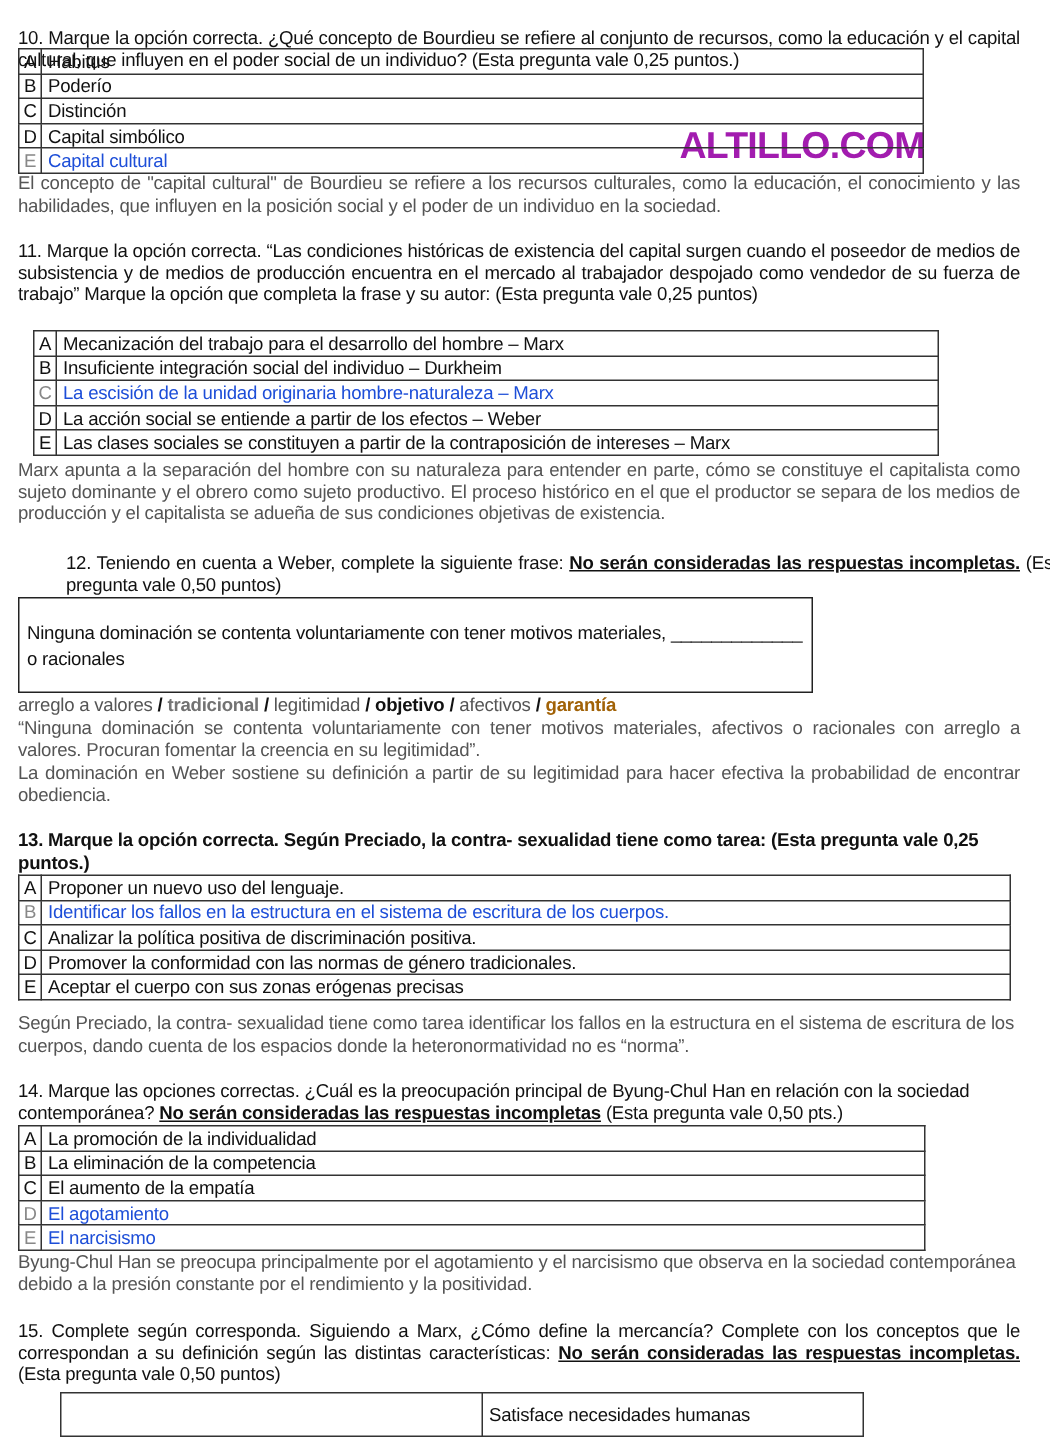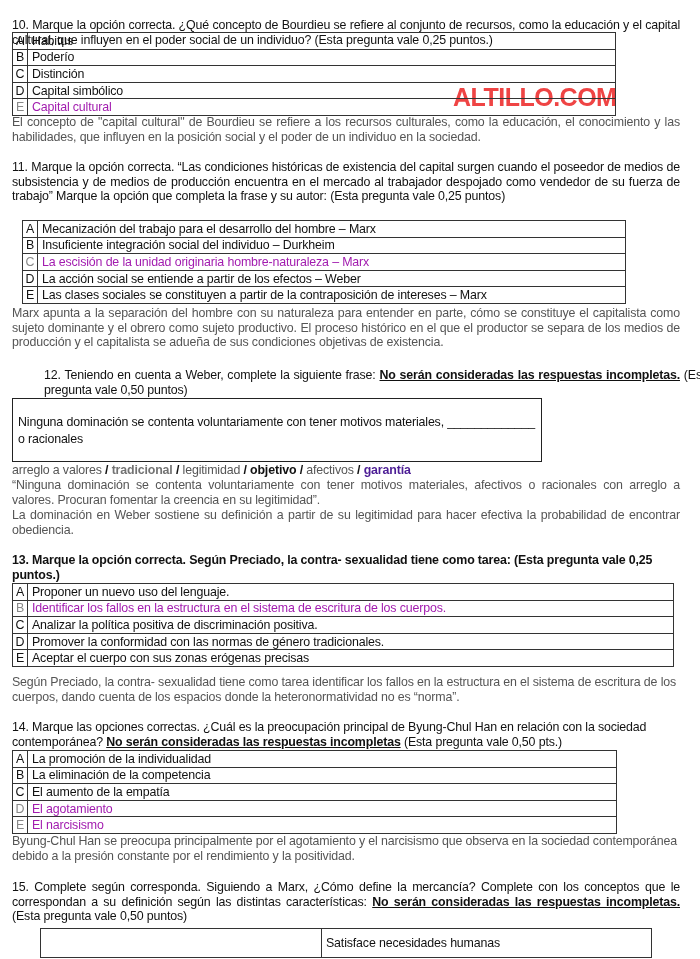--- a/index.html
+++ b/index.html
@@ -8,32 +8,32 @@
     font-family: "Liberation Sans", sans-serif; font-size: 12.4px; color: #111;
     letter-spacing: -0.15px;
   }
   .q { position: absolute; left: 12px; width: 668px; line-height: 14.6px; color: #111; }
   .just { text-align: justify; text-align-last: left; }
   .ans { color: #555; }
   .u { font-weight: bold; text-decoration: underline; }
   table.opts { position: absolute; border-collapse: collapse; font-size: 12.4px; }
   table.opts td { border: 1px solid #333; padding: 0 0 0 4px; height: 15.6px; line-height: 14px; }
   table.opts td.l { width: 14px; text-align: center; padding: 0; }
-  table.opts tr.dim td { color: #a21caf; border-top-color: #999; }
+  table.opts tr.dim td { color: #1d4ed8; border-top-color: #999; }
   table.opts tr.dim td.l { color: #888; }
   .watermark {
     position: absolute; left: 453px; top: 83px; font-weight: bold;
-    font-size: 25px; letter-spacing: -0.5px; color: #ef4444; background: transparent;
+    font-size: 25px; letter-spacing: -0.5px; color: #a21caf; background: transparent;
   }
   .box12 {
     position: absolute; left: 12px; top: 398px; width: 530px; height: 64px;
     border: 1px solid #222; border-top-width: 1px; box-sizing: border-box;
     padding: 15px 5px 0 5px; line-height: 17px; font-size: 12.4px;
   }
-  table.t15 { position: absolute; left: 40px; top: 928px; width: 612px; border-collapse: collapse; }
+  table.t15 { position: absolute; left: 40px; top: 928px; width: 536px; border-collapse: collapse; }
   table.t15 td { border: 1px solid #333; height: 28px; padding: 0 0 0 4px; font-size: 12.4px; }
   table.t15 td.c1 { width: 276px; }
 </style>
 </head>
 <body>
 
 <div class="watermark">ALTILLO.COM</div>
 
 <div class="q just" style="top:18px;">10. Marque la opción correcta. ¿Qué concepto de Bourdieu se refiere al conjunto de recursos, como la educación y el capital cultural, que influyen en el poder social de un individuo? (Esta pregunta vale 0,25 puntos.)</div>
 <table class="opts" style="left:12px; top:32px; width:604px;">
@@ -87,21 +87,21 @@
       </tr>
 </tbody>
   </table>
 <div class="q just ans" style="top:306px;">Marx apunta a la separación del hombre con su naturaleza para entender en parte, cómo se constituye el capitalista como sujeto dominante y el obrero como sujeto productivo. El proceso histórico en el que el productor se separa de los medios de producción y el capitalista se adueña de sus condiciones objetivas de existencia.</div>
 
 <div class="q just" style="top:368px;margin-left:32px;"><span>12. Teniendo en cuenta a Weber, complete la siguiente frase: </span><span class="u">No serán consideradas las respuestas incompletas.</span><span> (Esta pregunta vale 0,50 puntos)</span></div>
 <div class="box12">
   <div><span>Ninguna dominación se contenta voluntariamente con tener motivos materiales, </span><span>_____________</span><span> o racionales</span></div>
 </div>
 <div class="q ans" style="top:463px;">
-  <span>arreglo a valores</span><b style="color:#111"> / </b><b style="color:#737373">tradicional</b><b style="color:#111"> / </b><span>legitimidad</span><b style="color:#111"> / </b><b style="color:#111">objetivo</b><b style="color:#111"> / </b><span>afectivos</span><b style="color:#111"> / </b><b style="color:#4c1d95">garantía</b>
+  <span>arreglo a valores</span><b style="color:#111"> / </b><b style="color:#737373">tradicional</b><b style="color:#111"> / </b><span>legitimidad</span><b style="color:#111"> / </b><b style="color:#111">objetivo</b><b style="color:#111"> / </b><span>afectivos</span><b style="color:#111"> / </b><b style="color:#a16207">garantía</b>
 </div>
 <div class="q just ans" style="top:478px;">“Ninguna dominación se contenta voluntariamente con tener motivos materiales, afectivos o racionales con arreglo a valores. Procuran fomentar la creencia en su legitimidad”.</div>
 <div class="q just ans" style="top:508px;">La dominación en Weber sostiene su definición a partir de su legitimidad para hacer efectiva la probabilidad de encontrar obediencia.</div>
 
 <div class="q" style="top:553px;font-weight:bold;">13. Marque la opción correcta. Según Preciado, la contra- sexualidad tiene como tarea: (Esta pregunta vale 0,25 puntos.)</div>
 <table class="opts" style="left:12px; top:583px; width:662px;">
   <tbody>
       <tr>
         <td class="l">A</td>
         <td>Proponer un nuevo uso del lenguaje.</td>

